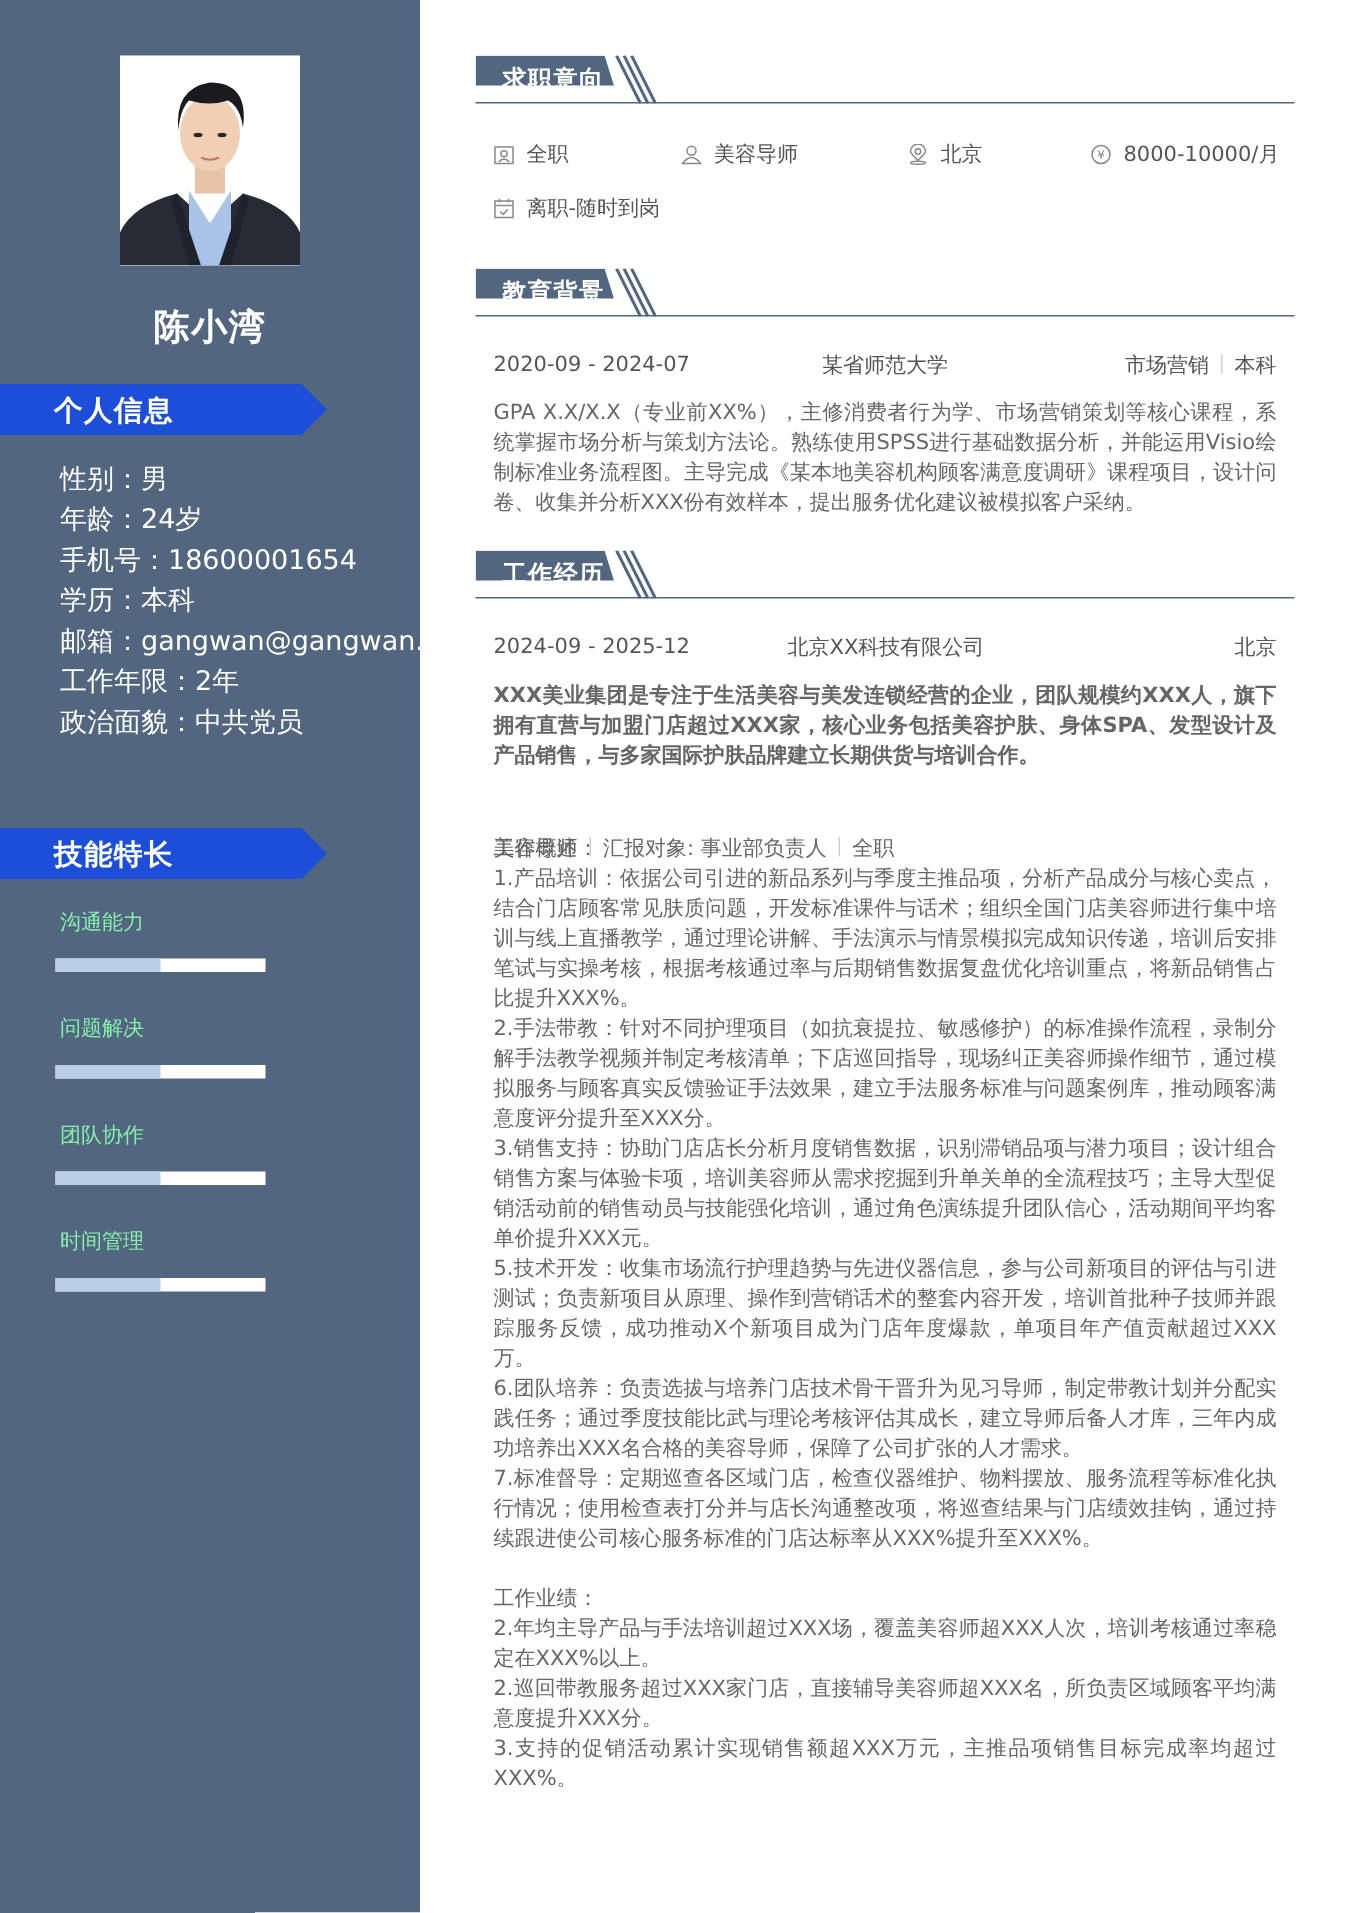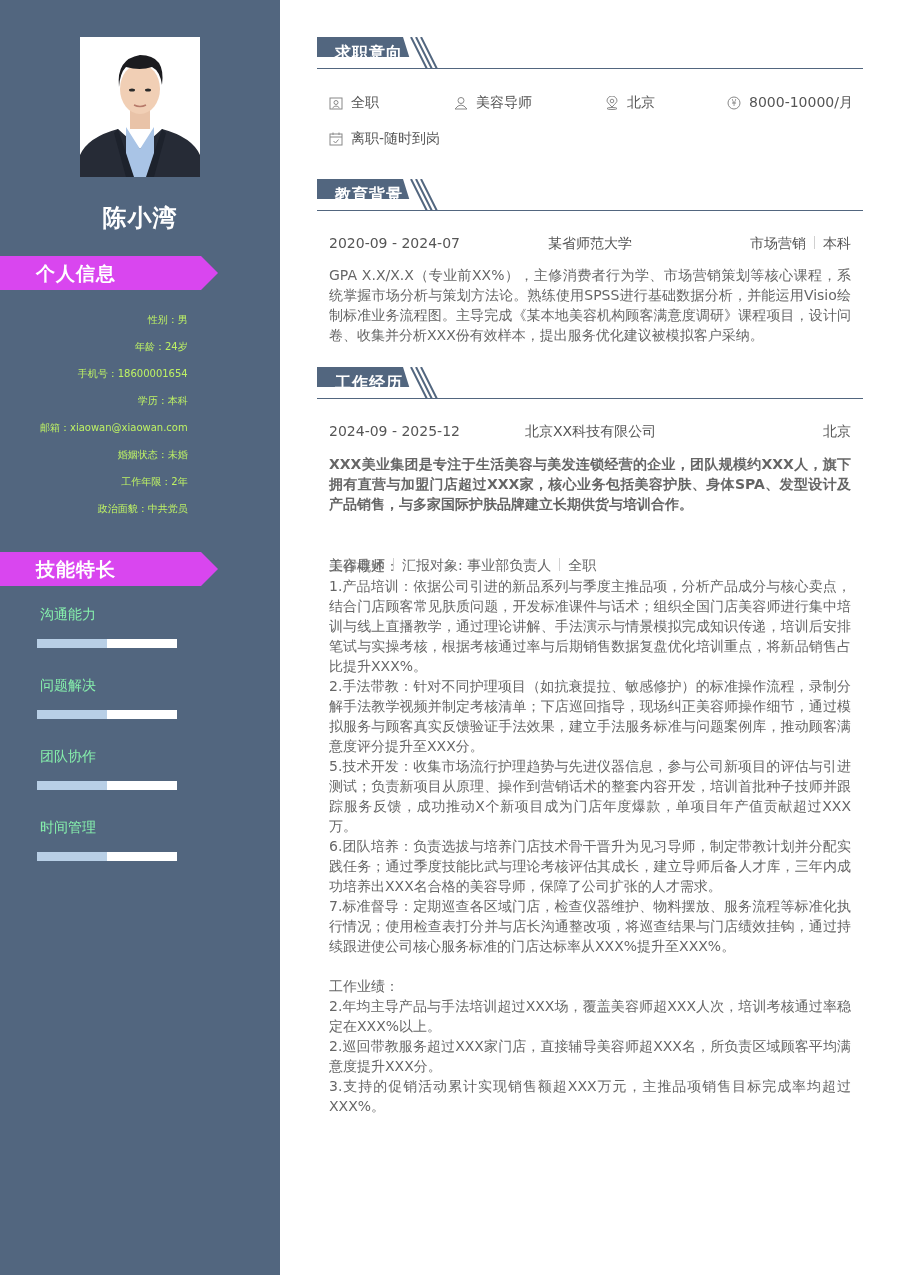--- a/index.html
+++ b/index.html
@@ -5,26 +5,26 @@
   * { margin: 0; padding: 0; box-sizing: border-box; }
   html, body { width: 900px; height: 1275px; overflow: hidden; background: #ffffff; }
   body { font-family: "DejaVu Sans", "Liberation Sans", sans-serif; position: relative; color: #555; }
 
   
   .sidebar { position: absolute; left: 0; top: 0; width: 280px; height: 1275px; background: #52667f; color: #ffffff; }
   .photo { position: absolute; left: 80px; top: 37px; width: 120px; height: 140px; background: #ffffff; overflow: hidden; }
   .photo svg { display: block; width: 120px; height: 140px; }
   .name { position: absolute; left: 0; width: 280px; top: 202px; text-align: center; font-size: 24px; font-weight: bold; color: #ffffff; letter-spacing: 1px; }
 
-  .side-heading { position: absolute; left: 0; width: 218px; height: 34px; background: #d946ef;
+  .side-heading { position: absolute; left: 0; width: 218px; height: 34px; background: #1d4ed8;
                   clip-path: polygon(0 0, 201px 0, 218px 17px, 201px 34px, 0 34px); }
   .side-heading span { position: absolute; left: 36px; top: 5px; font-size: 19px; font-weight: bold; color: #ffffff; letter-spacing: 1px; }
 
   .info-list { position: absolute; left: 40px; top: 309px; }
-  .info-item { font-size: 10px; height: 27px; line-height: 22px; color: #bef264; white-space: nowrap; text-align: right; }
+  .info-item { font-size: 18px; height: 27px; line-height: 22px; color: #ffffff; white-space: nowrap; }
 
   .skills { position: absolute; left: 37px; top: 606px; width: 140px; }
   .skill { height: 71px; position: relative; }
   .skill-label { position: absolute; left: 3px; top: 0; font-size: 14px; color: #86efac; }
   .skill-bar { position: absolute; left: 0; top: 33px; width: 140px; height: 9px; background: #ffffff; }
   .skill-fill { height: 9px; background: #b8cfe6; }
 
   
   .main { position: absolute; left: 317px; top: 0; width: 546px; }
   .sec-head { position: absolute; left: 0; width: 546px; height: 32px; }
@@ -71,22 +71,21 @@
 
   <div class="side-heading" style="top:256px;">
     <span>个人信息</span>
   </div>
 
   <div class="info-list">
     <div class="info-item">性别：男</div>
     <div class="info-item">年龄：24岁</div>
     <div class="info-item">手机号：18600001654</div>
     <div class="info-item">学历：本科</div>
-    <div class="info-item">邮箱：xiaowan@xiaowan.com</div>
-    <div class="info-item">婚姻状态：未婚</div>
+    <div class="info-item">邮箱：gangwan@gangwan.com</div>
     <div class="info-item">工作年限：2年</div>
     <div class="info-item">政治面貌：中共党员</div>
   </div>
 
   <div class="side-heading" style="top:552px;">
     <span>技能特长</span>
   </div>
 
   <div class="skills">
     <div class="skill">
@@ -216,20 +215,21 @@
   <div class="para" style="top:454px;font-weight:bold;">XXX美业集团是专注于生活美容与美发连锁经营的企业，团队规模约XXX人，旗下拥有直营与加盟门店超过XXX家，核心业务包括美容护肤、身体SPA、发型设计及产品销售，与多家国际护肤品牌建立长期供货与培训合作。</div>
 
   <div class="tags" style="top:521px;">
     <span>美容导师</span><span class="sep"></span><span>汇报对象: 事业部负责人</span><span class="sep"></span><span>全职</span>
   </div>
 
   <div class="para" style="top:556px;">
     <p>工作概述：</p>
     <p>1.产品培训：依据公司引进的新品系列与季度主推品项，分析产品成分与核心卖点，结合门店顾客常见肤质问题，开发标准课件与话术；组织全国门店美容师进行集中培训与线上直播教学，通过理论讲解、手法演示与情景模拟完成知识传递，培训后安排笔试与实操考核，根据考核通过率与后期销售数据复盘优化培训重点，将新品销售占比提升XXX%。</p>
     <p>2.手法带教：针对不同护理项目（如抗衰提拉、敏感修护）的标准操作流程，录制分解手法教学视频并制定考核清单；下店巡回指导，现场纠正美容师操作细节，通过模拟服务与顾客真实反馈验证手法效果，建立手法服务标准与问题案例库，推动顾客满意度评分提升至XXX分。</p>
+    <p>3.销售支持：协助门店店长分析月度销售数据，识别滞销品项与潜力项目；设计组合销售方案与体验卡项，培训美容师从需求挖掘到升单关单的全流程技巧；主导大型促销活动前的销售动员与技能强化培训，通过角色演练提升团队信心，活动期间平均客单价提升XXX元。</p>
     <p>5.技术开发：收集市场流行护理趋势与先进仪器信息，参与公司新项目的评估与引进测试；负责新项目从原理、操作到营销话术的整套内容开发，培训首批种子技师并跟踪服务反馈，成功推动X个新项目成为门店年度爆款，单项目年产值贡献超过XXX万。</p>
     <p>6.团队培养：负责选拔与培养门店技术骨干晋升为见习导师，制定带教计划并分配实践任务；通过季度技能比武与理论考核评估其成长，建立导师后备人才库，三年内成功培养出XXX名合格的美容导师，保障了公司扩张的人才需求。</p>
     <p>7.标准督导：定期巡查各区域门店，检查仪器维护、物料摆放、服务流程等标准化执行情况；使用检查表打分并与店长沟通整改项，将巡查结果与门店绩效挂钩，通过持续跟进使公司核心服务标准的门店达标率从XXX%提升至XXX%。</p>
     <p style="height:20px;"></p>
     <p>工作业绩：</p>
     <p>2.年均主导产品与手法培训超过XXX场，覆盖美容师超XXX人次，培训考核通过率稳定在XXX%以上。</p>
     <p>2.巡回带教服务超过XXX家门店，直接辅导美容师超XXX名，所负责区域顾客平均满意度提升XXX分。</p>
     <p>3.支持的促销活动累计实现销售额超XXX万元，主推品项销售目标完成率均超过XXX%。</p>
   </div>
 </div>

